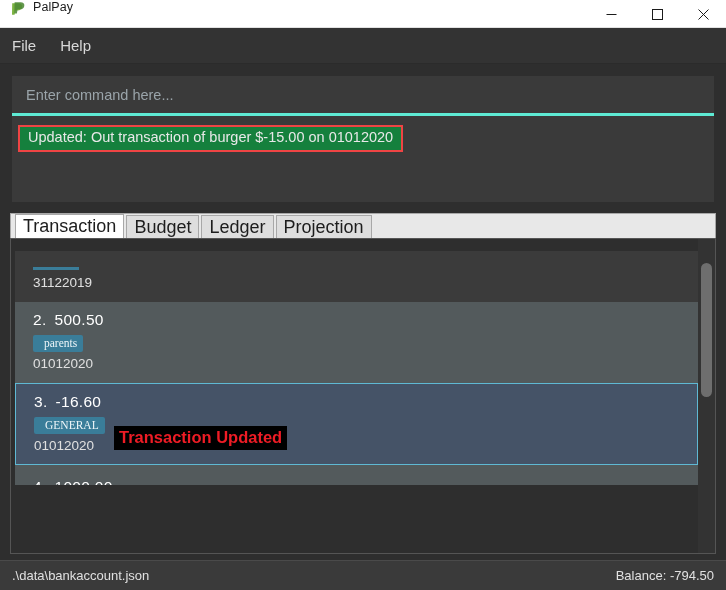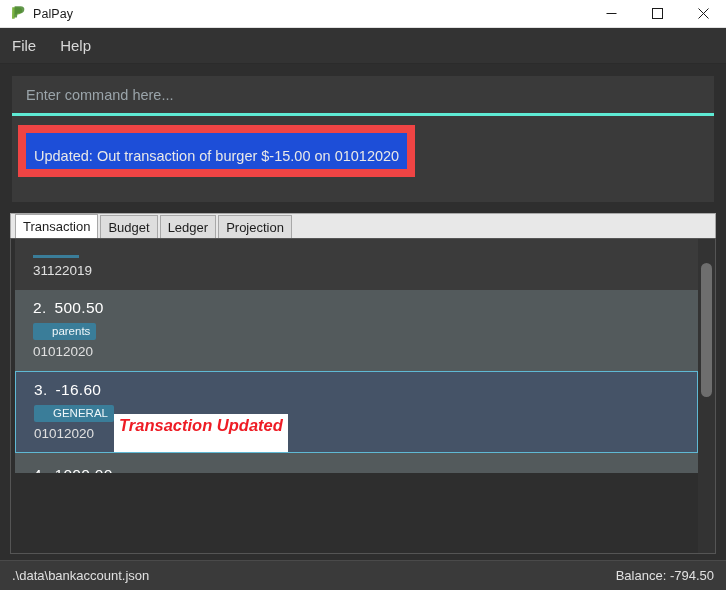--- a/index.html
+++ b/index.html
@@ -19,21 +19,20 @@
     background: #2e2e2e;
     display: flex;
     flex-direction: column;
   }
 
   
   .titlebar {
     height: 24px;
     background: #ffffff;
     display: flex;
-    align-items: center;
     flex: 0 0 28px;
     border-bottom: 1px solid #e2e2e2;
   }
   .titlebar-icon {
     width: 18px;
     height: 18px;
     margin-left: 8px;
     margin-right: 7px;
     flex: 0 0 18px;
     display: flex;
@@ -101,23 +100,23 @@
     flex: 0 0 auto;
     height: 86px;
     background: #3a3a3a;
     margin: 0 12px;
     padding: 9px 0 0 0;
     position: relative;
   }
   .message-highlight {
     display: inline-block;
     margin-left: 6px;
-    border: 8px solid #ef4444;
-    padding: 14px 8px 4px 8px;
-    background: #1d4ed8;
+    border: 2px solid #ef4444;
+    padding: 1px 8px 4px 8px;
+    background: #15803d;
   }
   .message-text {
     color: #e8e8e8;
     font-size: 14.5px;
     white-space: nowrap;
   }
 
   
   .tabs-wrap {
     flex: 0 0 auto;
@@ -128,21 +127,21 @@
     height: 25px;
     display: flex;
     align-items: flex-end;
     padding-left: 4px;
   }
   .tab {
     height: 23px;
     display: flex;
     align-items: center;
     padding: 0 7px;
-    font-size: 13px;
+    font-size: 18px;
     color: #1d1d1d;
     background: #dedede;
     border: 1px solid #a8a8a8;
     border-bottom: none;
     margin-right: 2px;
   }
   .tab.active {
     background: #ffffff;
     height: 24px;
   }
@@ -183,33 +182,35 @@
     margin-bottom: 4px;
     letter-spacing: 0.3px;
   }
   .txn-amount .idx { margin-right: 8px; }
 
   .tag {
     display: inline-block;
     background: #3a7d99;
     color: #eef6f9;
     font-size: 11.5px;
-    padding: 2px 6px 3px 19px;
+    padding: 2px 6px 3px 11px;
     border-radius: 2px;
     margin-bottom: 3px;
+    font-family: Liberation Serif, serif;
   }
   .txn-date, .txn-desc {
     font-size: 13.5px;
     color: #e0e0e0;
     line-height: 1.32;
   }
 
   
   .txn.clipped-top {
     padding-top: 16px;
+    margin-top: 12px;
   }
   .tag-clip {
     display: block;
     width: 46px;
     height: 3px;
     background: #3a7d99;
     margin-bottom: 4px;
     margin-top: 0;
   }
   .txn.clipped-bottom {
@@ -217,27 +218,26 @@
     height: 20px;
     overflow: hidden;
   }
   .txn.clipped-bottom .txn-amount {
     margin-top: 4px;
   }
 
   
   .annotation {
     position: absolute;
-    background: #ffffff;
+    background: #000000;
     color: #ee1c25;
     font-weight: bold;
     font-size: 16.5px;
-    padding: 2px 5px 17px 5px;
+    padding: 2px 5px 3px 5px;
     white-space: nowrap;
-    font-style: italic;
   }
 
   
   .scrollbar-track {
     width: 17px;
     flex: 0 0 17px;
     background: #333333;
     position: relative;
   }
   .scrollbar-thumb {

